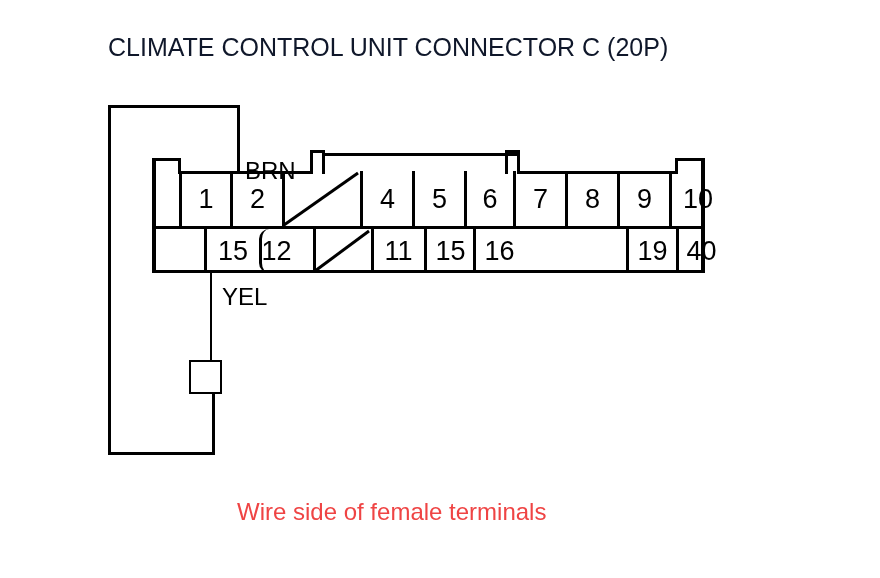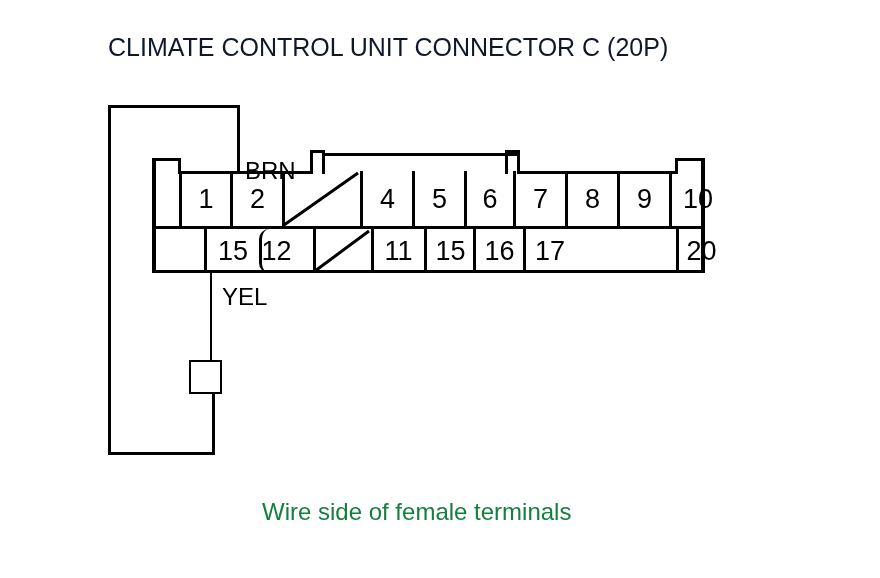--- a/index.html
+++ b/index.html
@@ -22,23 +22,22 @@
     font-size: 25px;
     color: #0f172a;
     white-space: nowrap;
     letter-spacing: 0px;
   }
   .caption {
     position: absolute;
     left: 237px;
     top: 498px;
     font-size: 24px;
-    color: #15803d;
+    color: #ef4444;
     white-space: nowrap;
-    margin-left: 25px;
   }
   
   .hline {
     position: absolute;
     background: #000000;
   }
   .vline {
     position: absolute;
     background: #000000;
   }
@@ -151,22 +150,22 @@
     </div>
 
     <div class="row-bot" style="position:absolute; left:0px; top:79px; width:553px; height:44px;">
       <div class="cell" style="left:4px; width:48px; border-left:none;"></div>
       <div class="cell" style="left:52px; width:55px;">15</div>
       <div class="cell" style="left:107px; width:32px;border-radius:10px;">12</div>
       <div class="cell" style="left:161px; width:58px;"></div>
       <div class="cell" style="left:219px; width:52px;">11</div>
       <div class="cell" style="left:272px; width:50px;">15</div>
       <div class="cell" style="left:321px; width:50px;">16</div>
-      <div class="cell" style="left:371px; width:51px;">17</div>
-      <div class="cell" style="left:524px; width:48px;">20</div>
+      <div class="cell" style="left:474px; width:50px;">19</div>
+      <div class="cell" style="left:524px; width:48px;">40</div>
 
       <svg class="diag" style="left:161px; top:0px;" width="58" height="44" viewBox="0 0 58 44">
         <line x1="2" y1="42" x2="56" y2="2" stroke="#000000" stroke-width="3"></line>
       </svg>
     </div>
   </div>
 
   <div class="wire-label" style="left:245px; top:157px;">BRN</div>
   <div class="wire-label" style="left:222px; top:283px;">YEL</div>
 

